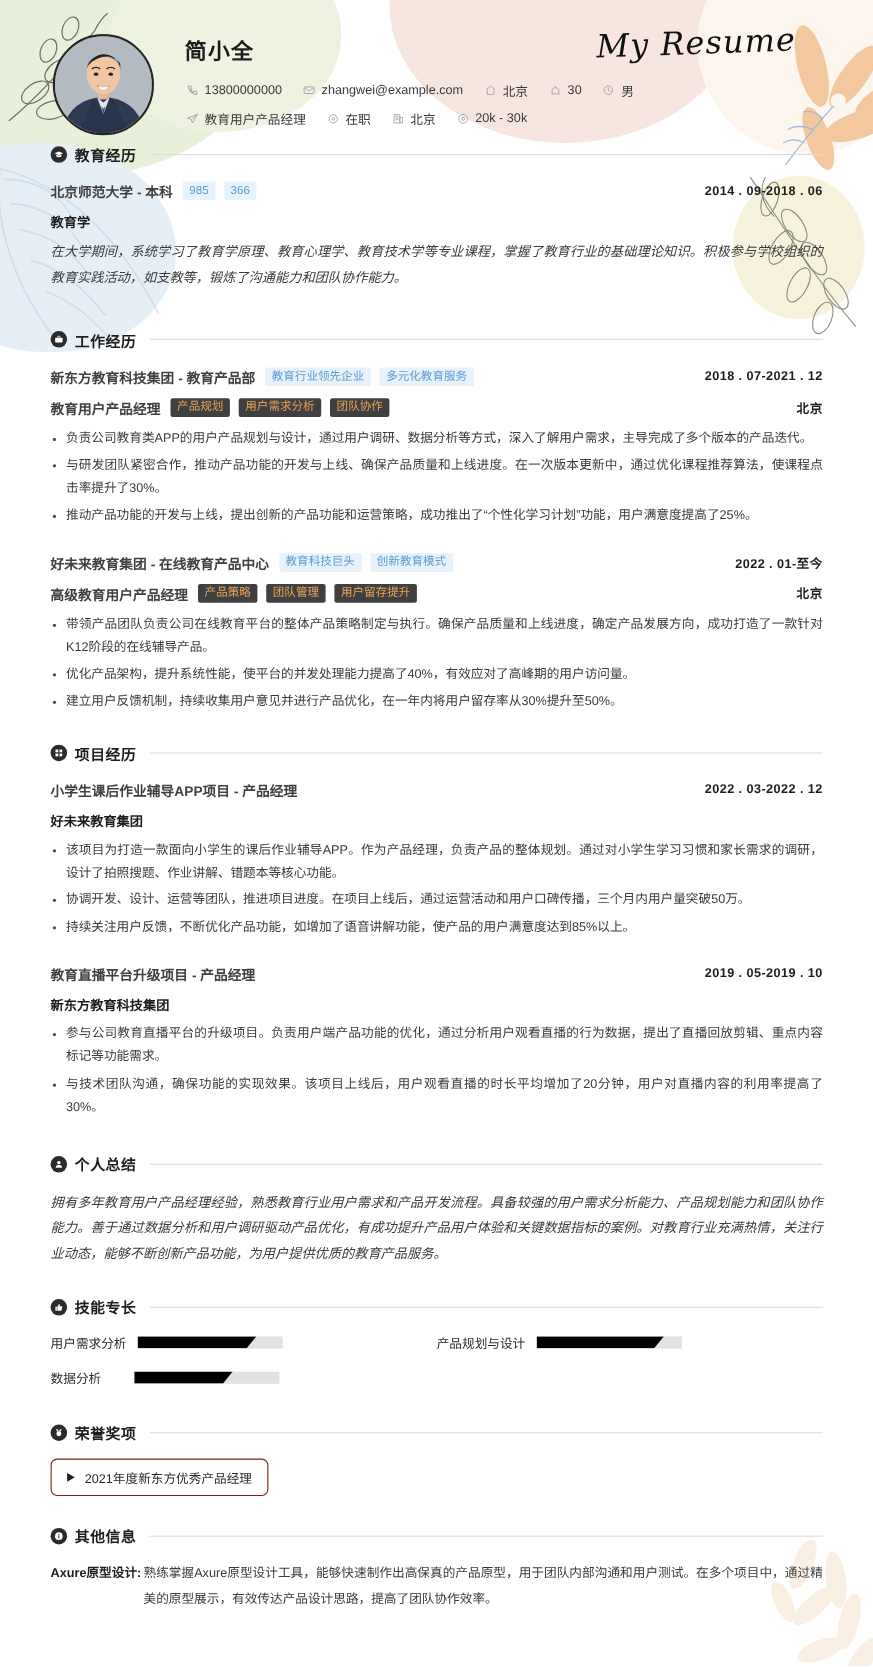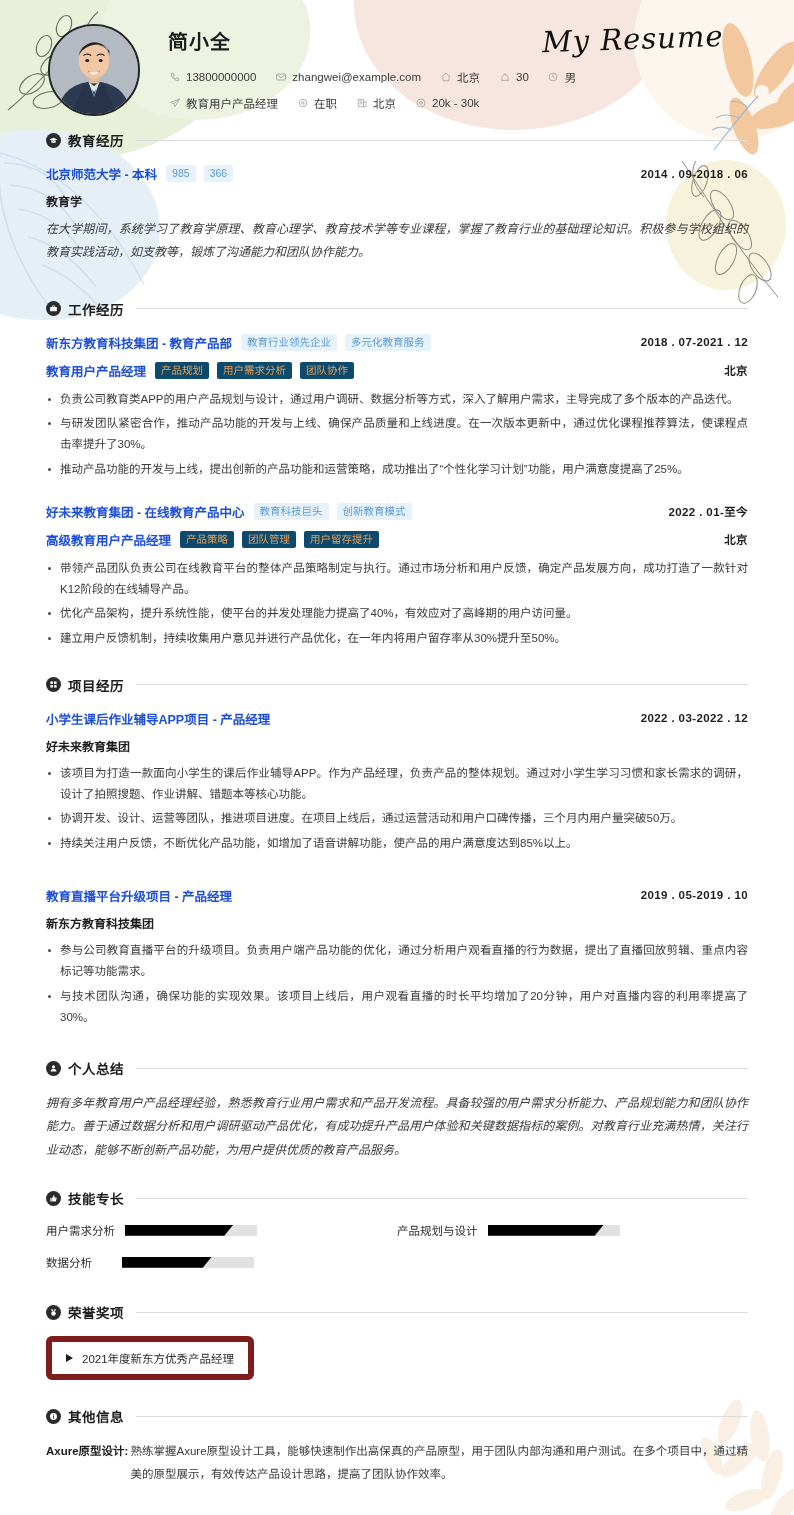--- a/index.html
+++ b/index.html
@@ -60,21 +60,21 @@
   }
 
   .deco svg { display: block; }
 
   
   .header {
     position: relative; z-index: 3;
     height: 130px;
     padding: 14px 24px 0 24px;
     display: flex;
-    align-items: flex-start;
+    align-items: center;
   }
 
   .avatar-wrap {
     width: 92px; height: 92px;
     margin-left: 24px; margin-top: 10px;
     border-radius: 50%;
     border: 2px solid #262626;
     overflow: hidden;
     flex: 0 0 auto;
     background: #b9bfc6;
@@ -178,21 +178,21 @@
   .entry-left {
     display: flex;
     align-items: center;
     flex-wrap: wrap;
     flex: 1 1 auto;
     min-width: 0;
   }
   .entry-title {
     font-size: 12.5px;
     font-weight: 700;
-    color: #1d4ed8;
+    color: #404040;
     margin-right: 9px;
     white-space: nowrap;
     text-align: right;
   }
   .entry-right {
     font-size: 11.5px;
     font-weight: 700;
     color: #1d1d1d;
     white-space: nowrap;
     margin-left: 12px;
@@ -202,21 +202,21 @@
   .tag {
     display: inline-block;
     font-size: 10.5px;
     line-height: 1;
     padding: 3px 6px;
     border-radius: 2px;
     margin-right: 8px;
     white-space: nowrap;
   }
   .tag-blue { background: #e8f2fb; color: #5b9bd5; }
-  .tag-orange { background: #0c4a6e; color: #e8a158; }
+  .tag-orange { background: #404040; color: #e8a158; }
 
   .entry-sub {
     font-size: 12px;
     font-weight: 700;
     color: #1d1d1d;
     margin-bottom: 9px;
   }
 
   .bullets { list-style: none; margin: 0; padding: 0; }
   .bullets li {
@@ -276,21 +276,21 @@
     position: absolute;
     left: 0; top: 0; bottom: 0;
     background: #000;
     clip-path: polygon(0 0, 100% 0, calc(100% - 9px) 100%, 0 100%);
   }
 
   
   .honor-box {
     display: inline-flex;
     align-items: center;
-    border: 6px solid #7f1d1d;
+    border: 1px solid #7f1d1d;
     border-radius: 6px;
     padding: 8px 14px;
     background: #fff;
     font-size: 11.5px;
     color: #2b2b2b;
   }
   .honor-tri {
     width: 0; height: 0;
     border-left: 7px solid #1d1d1d;
     border-top: 4.5px solid transparent;
@@ -601,21 +601,21 @@
         <div class="entry-line">
           <div class="entry-left">
             <span class="entry-title">高级教育用户产品经理</span>
             <span class="tag tag-orange">产品策略</span>
             <span class="tag tag-orange">团队管理</span>
             <span class="tag tag-orange">用户留存提升</span>
           </div>
           <span class="entry-right">北京</span>
         </div>
         <ul class="bullets">
-          <li>带领产品团队负责公司在线教育平台的整体产品策略制定与执行。通过市场分析和用户反馈，确定产品发展方向，成功打造了一款针对K12阶段的在线辅导产品。</li>
+          <li>带领产品团队负责公司在线教育平台的整体产品策略制定与执行。确保产品质量和上线进度，确定产品发展方向，成功打造了一款针对K12阶段的在线辅导产品。</li>
           <li>优化产品架构，提升系统性能，使平台的并发处理能力提高了40%，有效应对了高峰期的用户访问量。</li>
           <li>建立用户反馈机制，持续收集用户意见并进行产品优化，在一年内将用户留存率从30%提升至50%。</li>
         </ul>
       </div>
     </div>
 
     <div class="section" style="margin-top:26px;">
       <div class="sec-head">
         <span class="sec-badge">
           <svg viewBox="0 0 16 16" fill="#fff">
@@ -637,21 +637,21 @@
           <span class="entry-right">2022 . 03-2022 . 12</span>
         </div>
         <div class="entry-sub">好未来教育集团</div>
         <ul class="bullets">
           <li>该项目为打造一款面向小学生的课后作业辅导APP。作为产品经理，负责产品的整体规划。通过对小学生学习习惯和家长需求的调研，设计了拍照搜题、作业讲解、错题本等核心功能。</li>
           <li>协调开发、设计、运营等团队，推进项目进度。在项目上线后，通过运营活动和用户口碑传播，三个月内用户量突破50万。</li>
           <li>持续关注用户反馈，不断优化产品功能，如增加了语音讲解功能，使产品的用户满意度达到85%以上。</li>
         </ul>
       </div>
 
-      <div class="entry" style="margin-top:32px;">
+      <div class="entry" style="margin-top:22px;">
         <div class="entry-line">
           <div class="entry-left">
             <span class="entry-title">教育直播平台升级项目 - 产品经理</span>
           </div>
           <span class="entry-right">2019 . 05-2019 . 10</span>
         </div>
         <div class="entry-sub">新东方教育科技集团</div>
         <ul class="bullets">
           <li>参与公司教育直播平台的升级项目。负责用户端产品功能的优化，通过分析用户观看直播的行为数据，提出了直播回放剪辑、重点内容标记等功能需求。</li>
           <li>与技术团队沟通，确保功能的实现效果。该项目上线后，用户观看直播的时长平均增加了20分钟，用户对直播内容的利用率提高了30%。</li>

